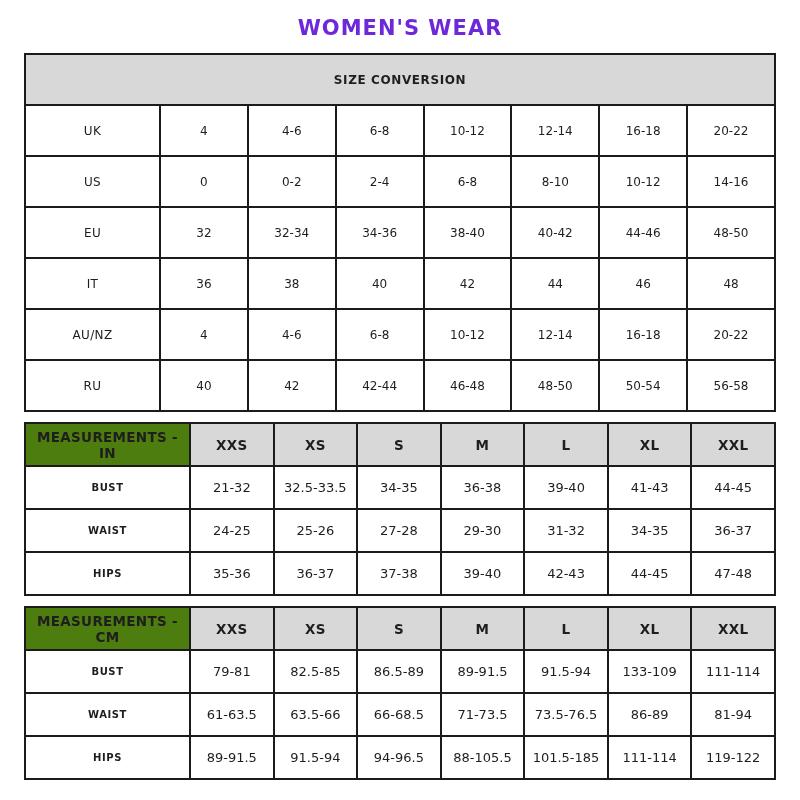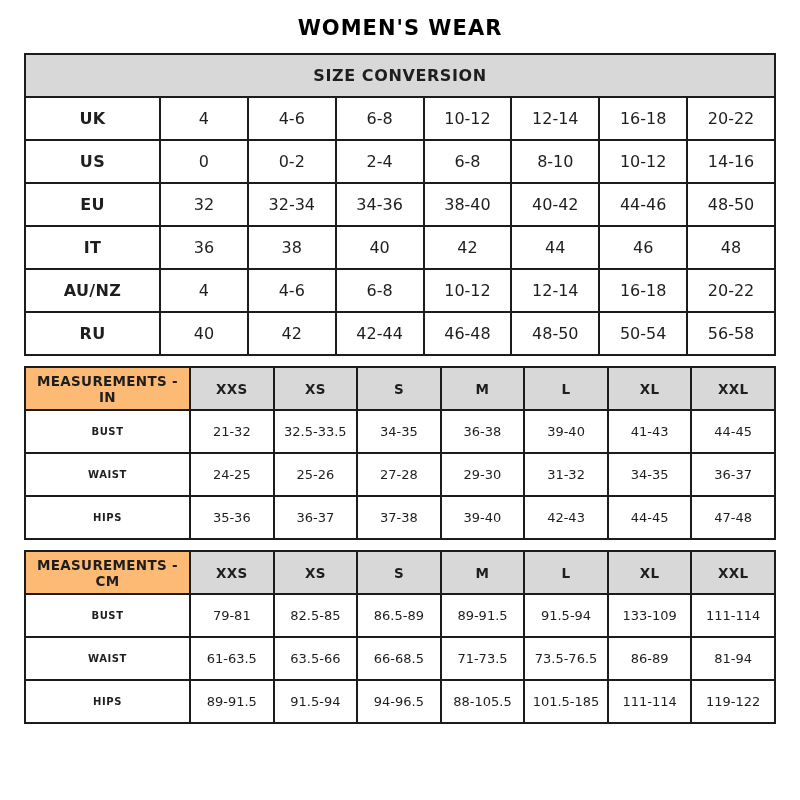--- a/index.html
+++ b/index.html
@@ -4,39 +4,39 @@
 <style>
   html,body{margin:0;padding:0;background:#ffffff;}
   .page{
     width:800px;height:800px;box-sizing:border-box;
     padding:10px 24px 12px;
     font-family:"DejaVu Sans","Liberation Sans",sans-serif;
     color:#1e1e1e;background:#ffffff;
   }
   .title{
     text-align:center;font-size:21px;font-weight:700;
-    letter-spacing:1px;margin:6px 0 13px;color:#000000;
+    letter-spacing:1px;margin:6px 0 13px;color:#6d28d9;
   }
   table{
     border-collapse:collapse;table-layout:fixed;
     width:752px;margin:0 auto 10px;
   }
   td{
     border:2px solid #1b1b1b;text-align:center;vertical-align:middle;
     padding:0 2px;overflow:hidden;box-sizing:border-box;
   }
   
-  .t1 td{height:43px;font-size:16px;}
+  .t1 td{height:51px;font-size:12px;}
   .banner{background:#d8d8d8;font-weight:700;font-size:14px;letter-spacing:0.6px;}
   .colhead{font-weight:700;font-size:13px;letter-spacing:0.3px;}
   .cval{font-weight:500;}
-  .rowlabel{font-weight:700;letter-spacing:0.4px;}
+  .rowlabel{font-weight:400;letter-spacing:0.4px;}
   
   .meas td{height:43px;}
-  .mtitle{background:#fdba74;font-weight:700;font-size:13.5px;letter-spacing:0.3px;}
+  .mtitle{background:#4d7c0f;font-weight:700;font-size:13.5px;letter-spacing:0.3px;}
   .msize{background:#d8d8d8;font-weight:700;font-size:13.5px;letter-spacing:0.3px;}
   .mlabel{font-size:10px;font-weight:700;letter-spacing:0.6px;margin-top:20px;}
   .mval{font-size:13px;font-weight:500;}
 </style>
 </head>
 <body>
 
 <div class="page">
 
   <div class="title">WOMEN'S WEAR</div>

